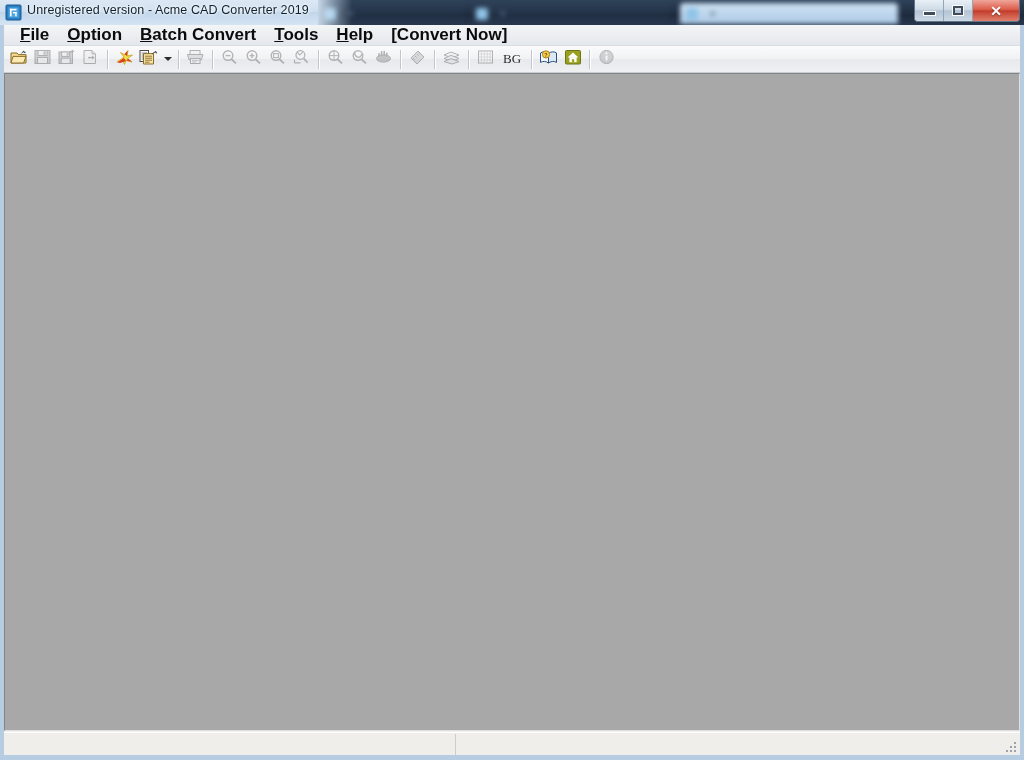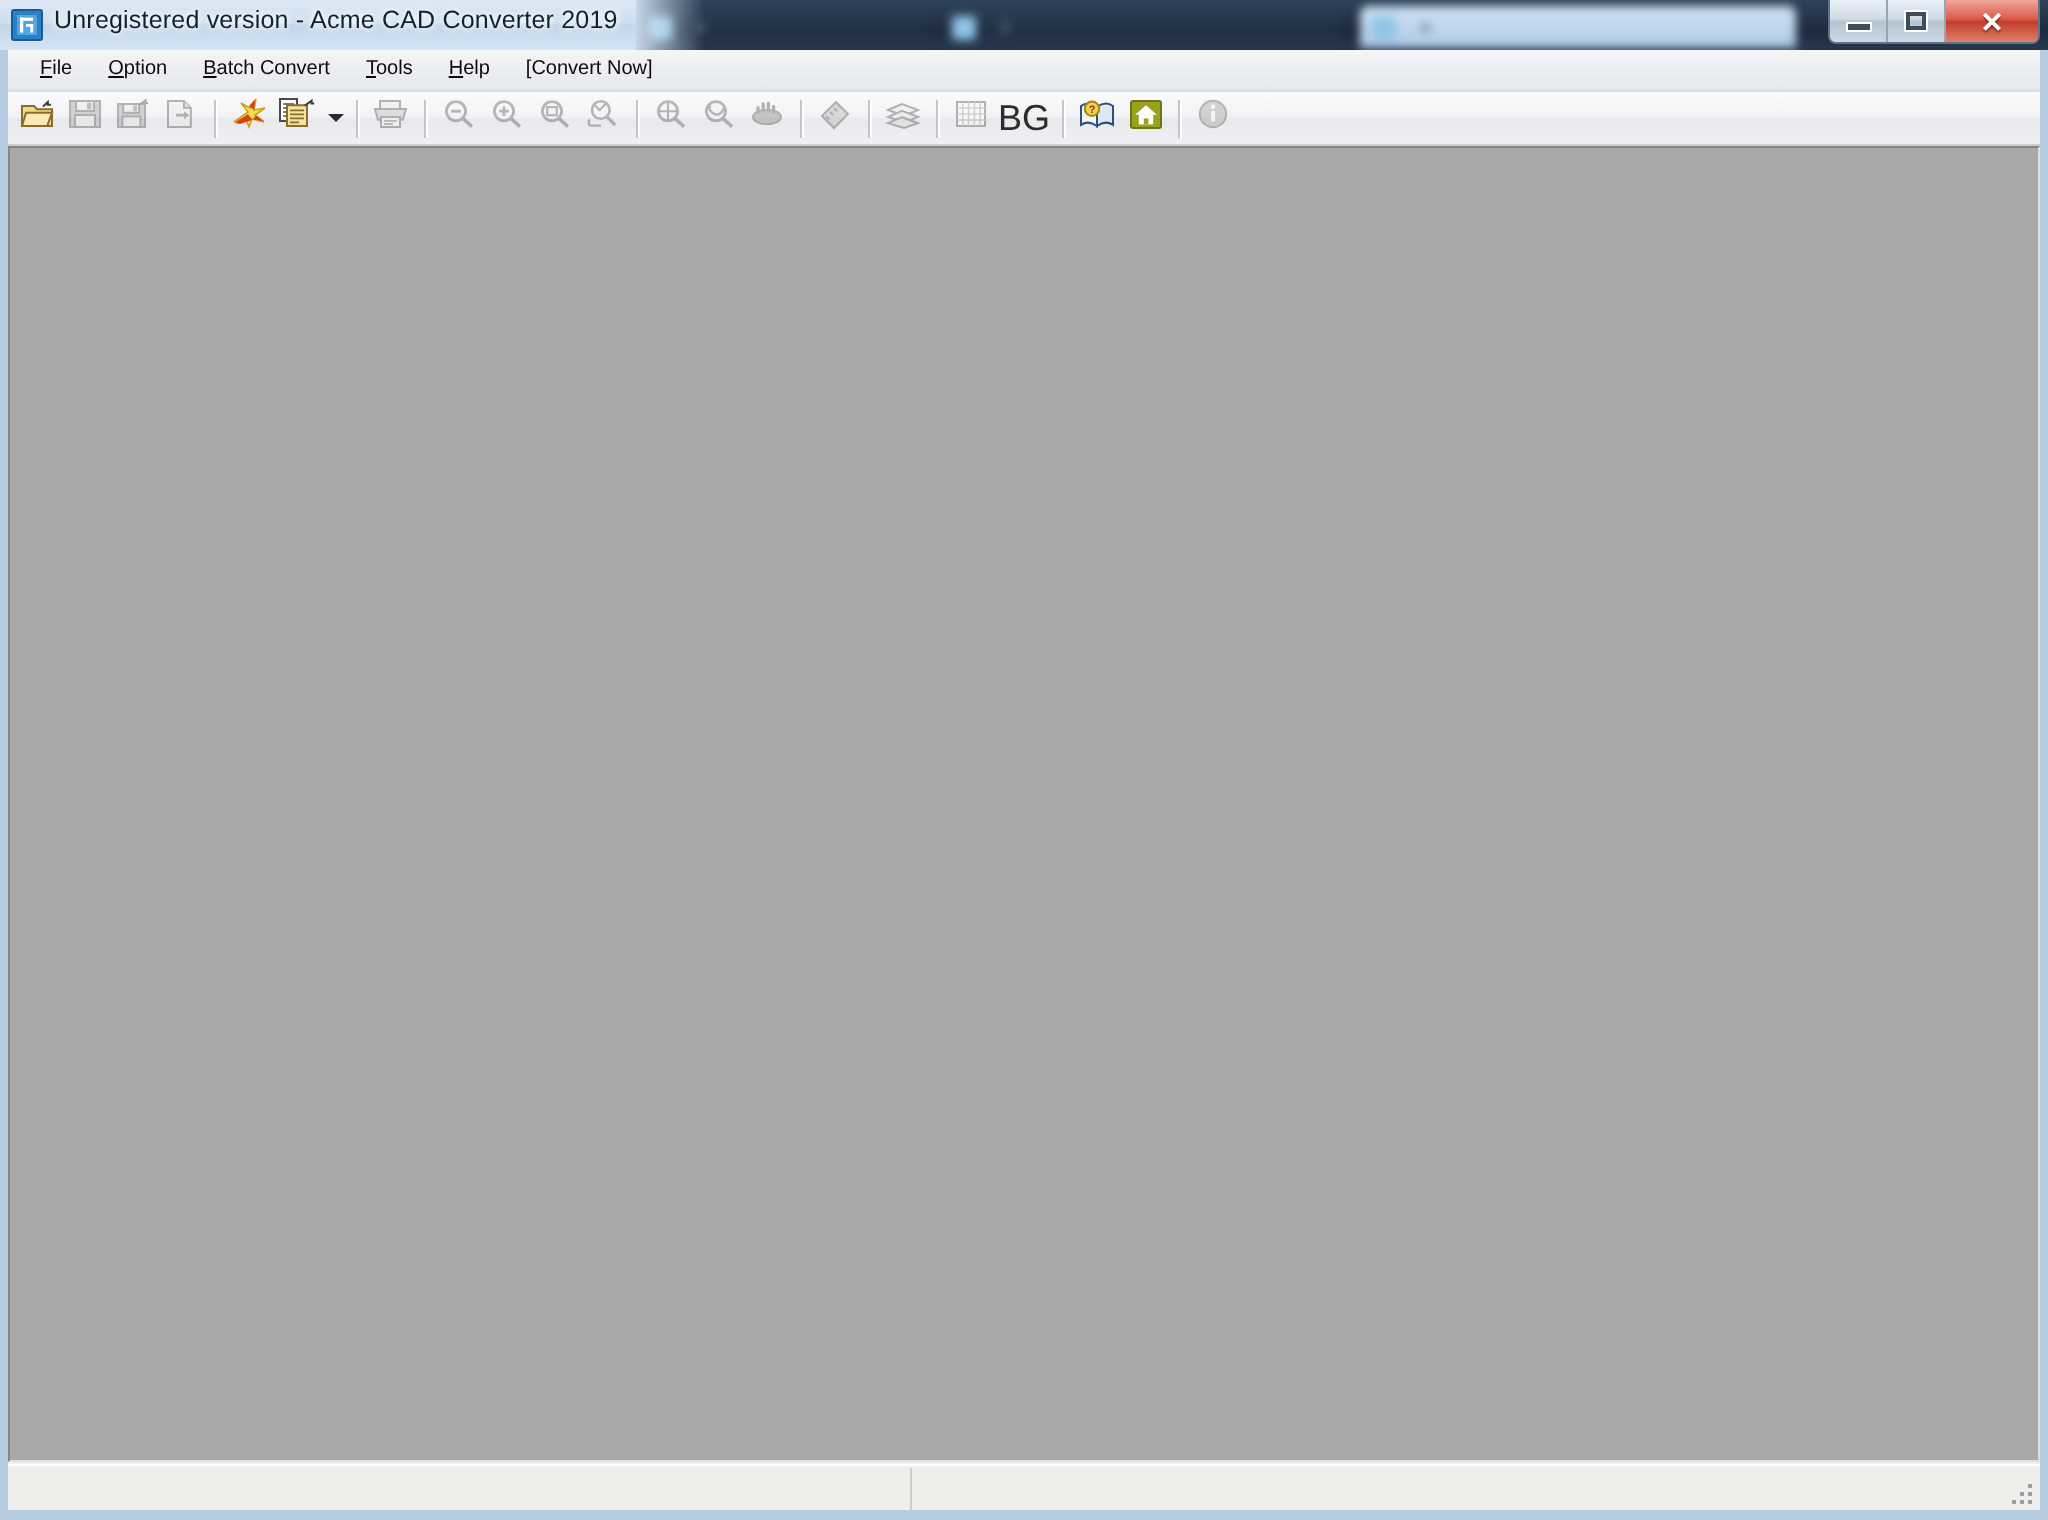--- a/index.html
+++ b/index.html
@@ -199,26 +199,27 @@
     right: 0;
     height: 21px;
     background: linear-gradient(to bottom, #f4f5f7 0%, #eceef1 50%, #e4e7ec 100%);
     border-bottom: 1px solid #d8dde3;
     display: flex;
     align-items: center;
     padding-left: 8px;
     box-sizing: border-box;
   }
   .menu-item {
-    font-size: 10px;
+    font-size: 17px;
     color: #0b0b0b;
     padding: 2px 8px 3px 8px;
     margin-right: 2px;
     white-space: nowrap;
     cursor: default;
+    font-weight: bold;
   }
   .menu-item u { text-decoration: underline; }
 
   
   #toolbar {
     position: absolute;
     left: 0; top: 21px;
     right: 0;
     height: 27px;
     background: linear-gradient(to bottom, #fbfbfc 0%, #f1f2f4 48%, #e7e9ec 52%, #eef0f2 100%);
@@ -251,24 +252,24 @@
     border: 1px solid transparent;
     box-sizing: border-box;
   }
   .tb-arrow {
     width: 0; height: 0;
     border-left: 4px solid transparent;
     border-right: 4px solid transparent;
     border-top: 4px solid #2b2b2b;
   }
   .tb-text {
-    font-size: 18px;
+    font-size: 13px;
     color: #2b2b2b;
     padding: 0 3px;
-    font-family: Liberation Sans, sans-serif;
+    font-family: Liberation Serif, serif;
   }
 
   
   #canvas-area {
     position: absolute;
     left: 0; top: 48px;
     right: 0;
     bottom: 24px;
     background: #a8a8a8;
     border-top: 1px solid #848484;

